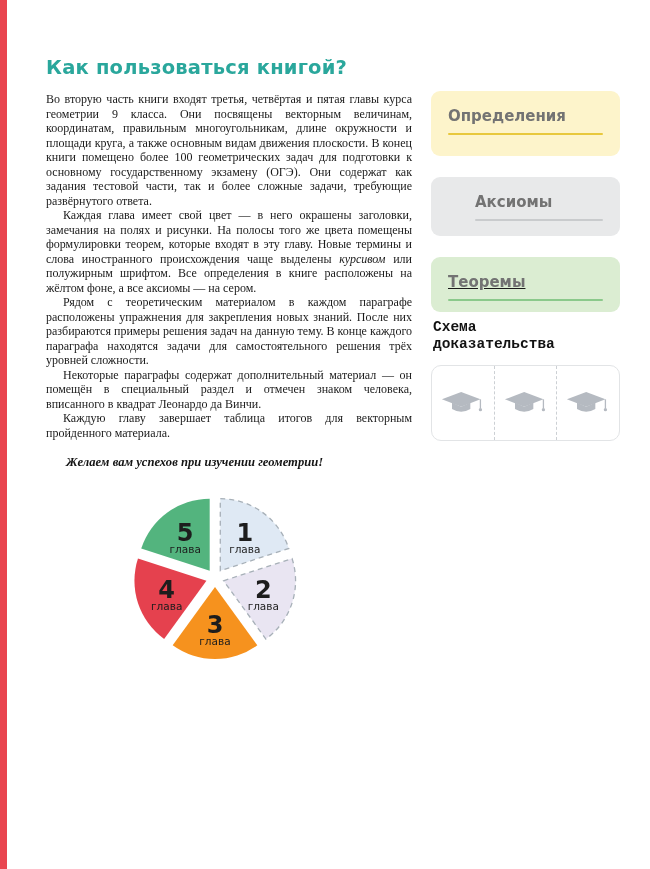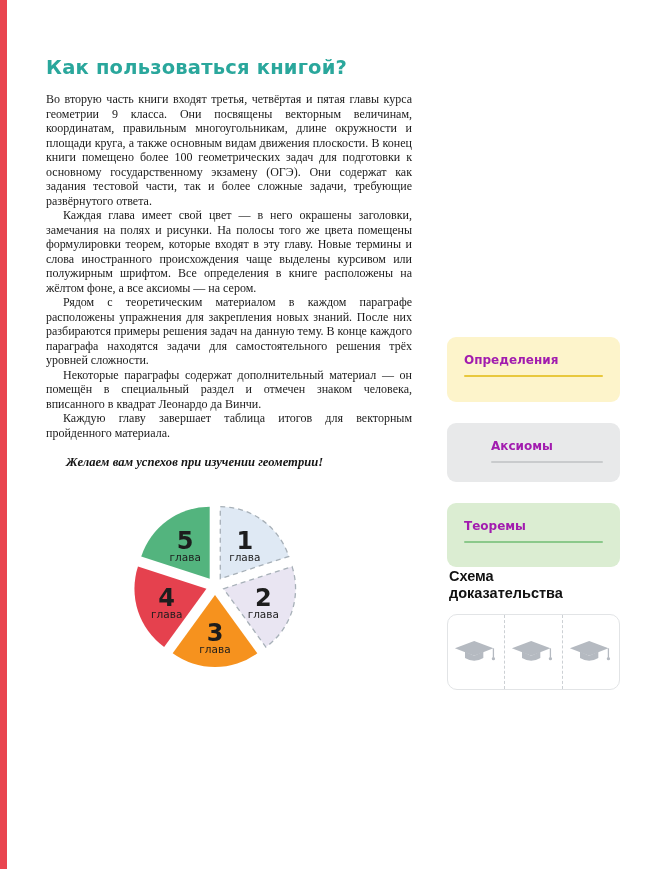--- a/index.html
+++ b/index.html
@@ -18,78 +18,77 @@
   }
   .red-stripe {
     position: absolute;
     left: 0; top: 0;
     width: 7px; height: 100%;
     background: var(--stripe-red, #e9454f);
   }
   .content {
     display: flex;
     padding: 56px 30px 0 46px;
-    gap: 35px;
+    gap: 19px;
     box-sizing: border-box;
-    align-items: flex-end;
   }
   .left-col { flex: 0 0 366px; width: 366px; }
   .right-col { flex: 1; margin-top: 35px; }
 
   .title {
     font-family: "DejaVu Sans", "Liberation Sans", sans-serif;
     font-weight: bold;
     font-size: 19.5px;
     letter-spacing: 0.2px;
     color: var(--title-teal, #2aa79c);
     margin: 0 0 13px 0;
   }
 
   .para {
     margin: 0;
     text-align: justify;
     font-size: 12px;
     line-height: 14.5px;
   }
   .para.indent { text-indent: 17px; }
-  .it { }
+  .it { font-style: italic; }
   .bd { font-weight: normal; }
 
   .closing {
-    margin: 15px 0 16px 20px;
+    margin: 15px 0 8px 20px;
     font-style: italic;
     font-weight: bold;
     font-size: 12.6px;
     color: #141414;
   }
 
   
   .side-box {
     border-radius: 9px;
     padding: 16px 17px 0 17px;
     box-sizing: border-box;
     margin-bottom: 21px;
   }
   .side-box.h1x { height: 65px; }
   .side-box.h2x { height: 59px; }
-  .side-box.h3x { height: 64px; margin-bottom: 1px; }
+  .side-box.h3x { height: 55px; margin-bottom: 7px; text-decoration: underline; }
   .box-label {
     font-family: "DejaVu Sans", "Liberation Sans", sans-serif;
     font-weight: bold;
-    font-size: 12px;
-    color: #a21caf;
+    font-size: 15px;
+    color: #737373;
   }
   .box-underline {
     height: 2px;
     margin-top: 8px;
     border-radius: 1px;
   }
 
   .scheme-title {
-    font-family: Liberation Sans, sans-serif;
+    font-family: Liberation Mono, monospace;
     font-weight: bold;
     font-size: 14.5px;
     line-height: 1.18;
     color: #121212;
     width: 130px;
     margin: 0 0 12px 2px;
   }
 
   .caps-box {
     background: #ffffff;

